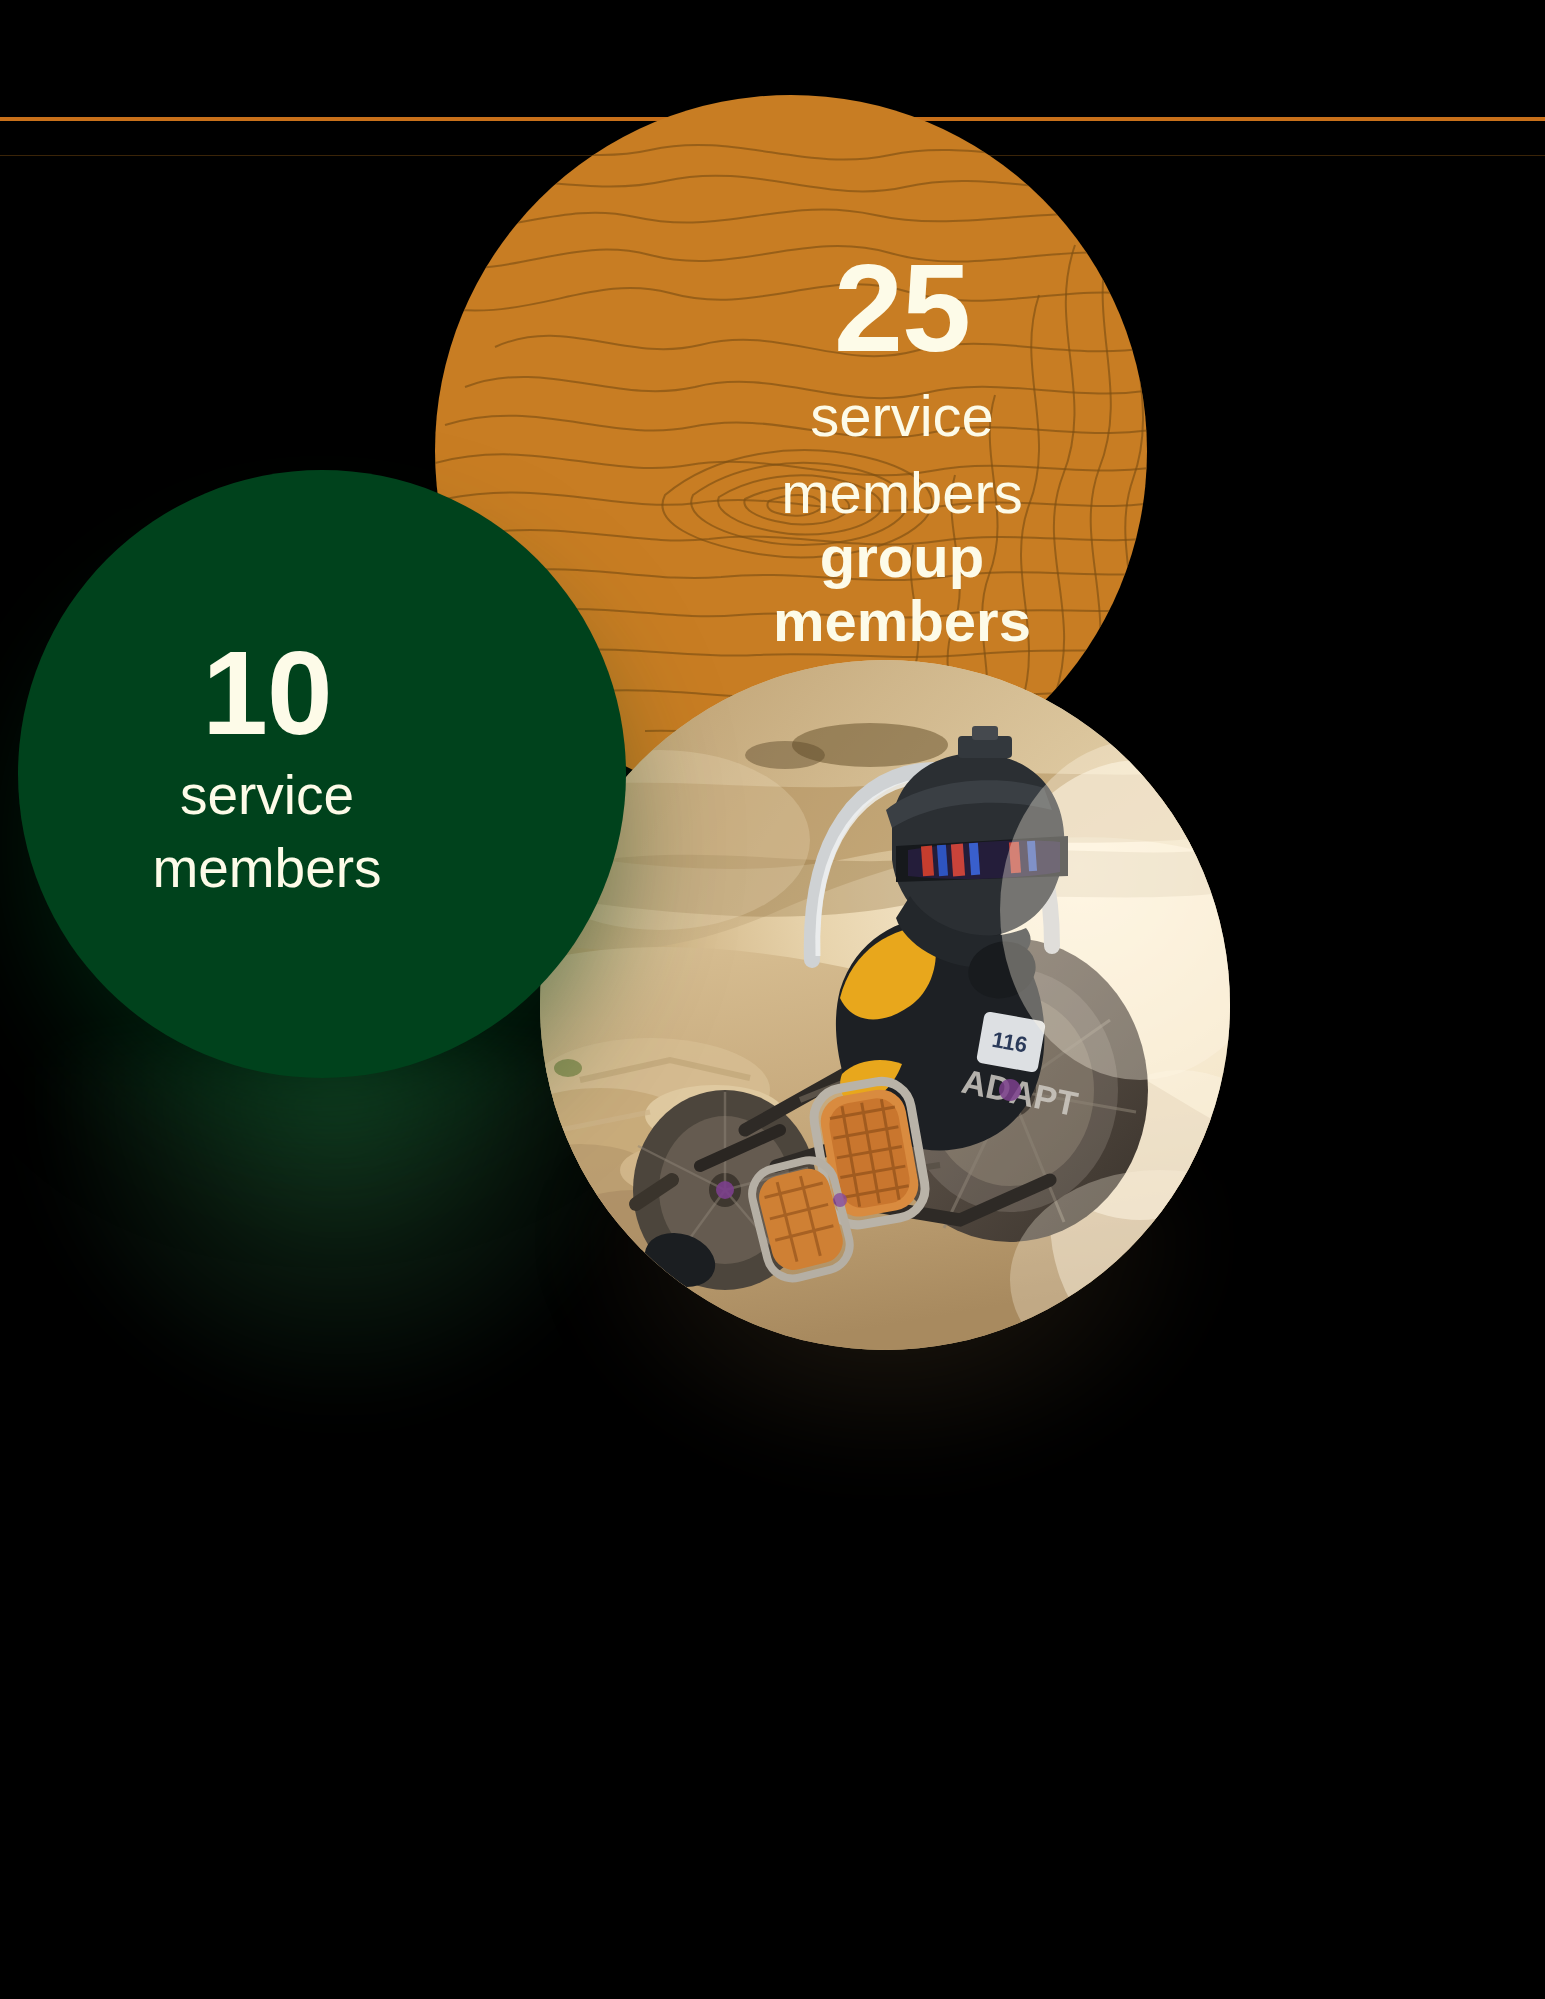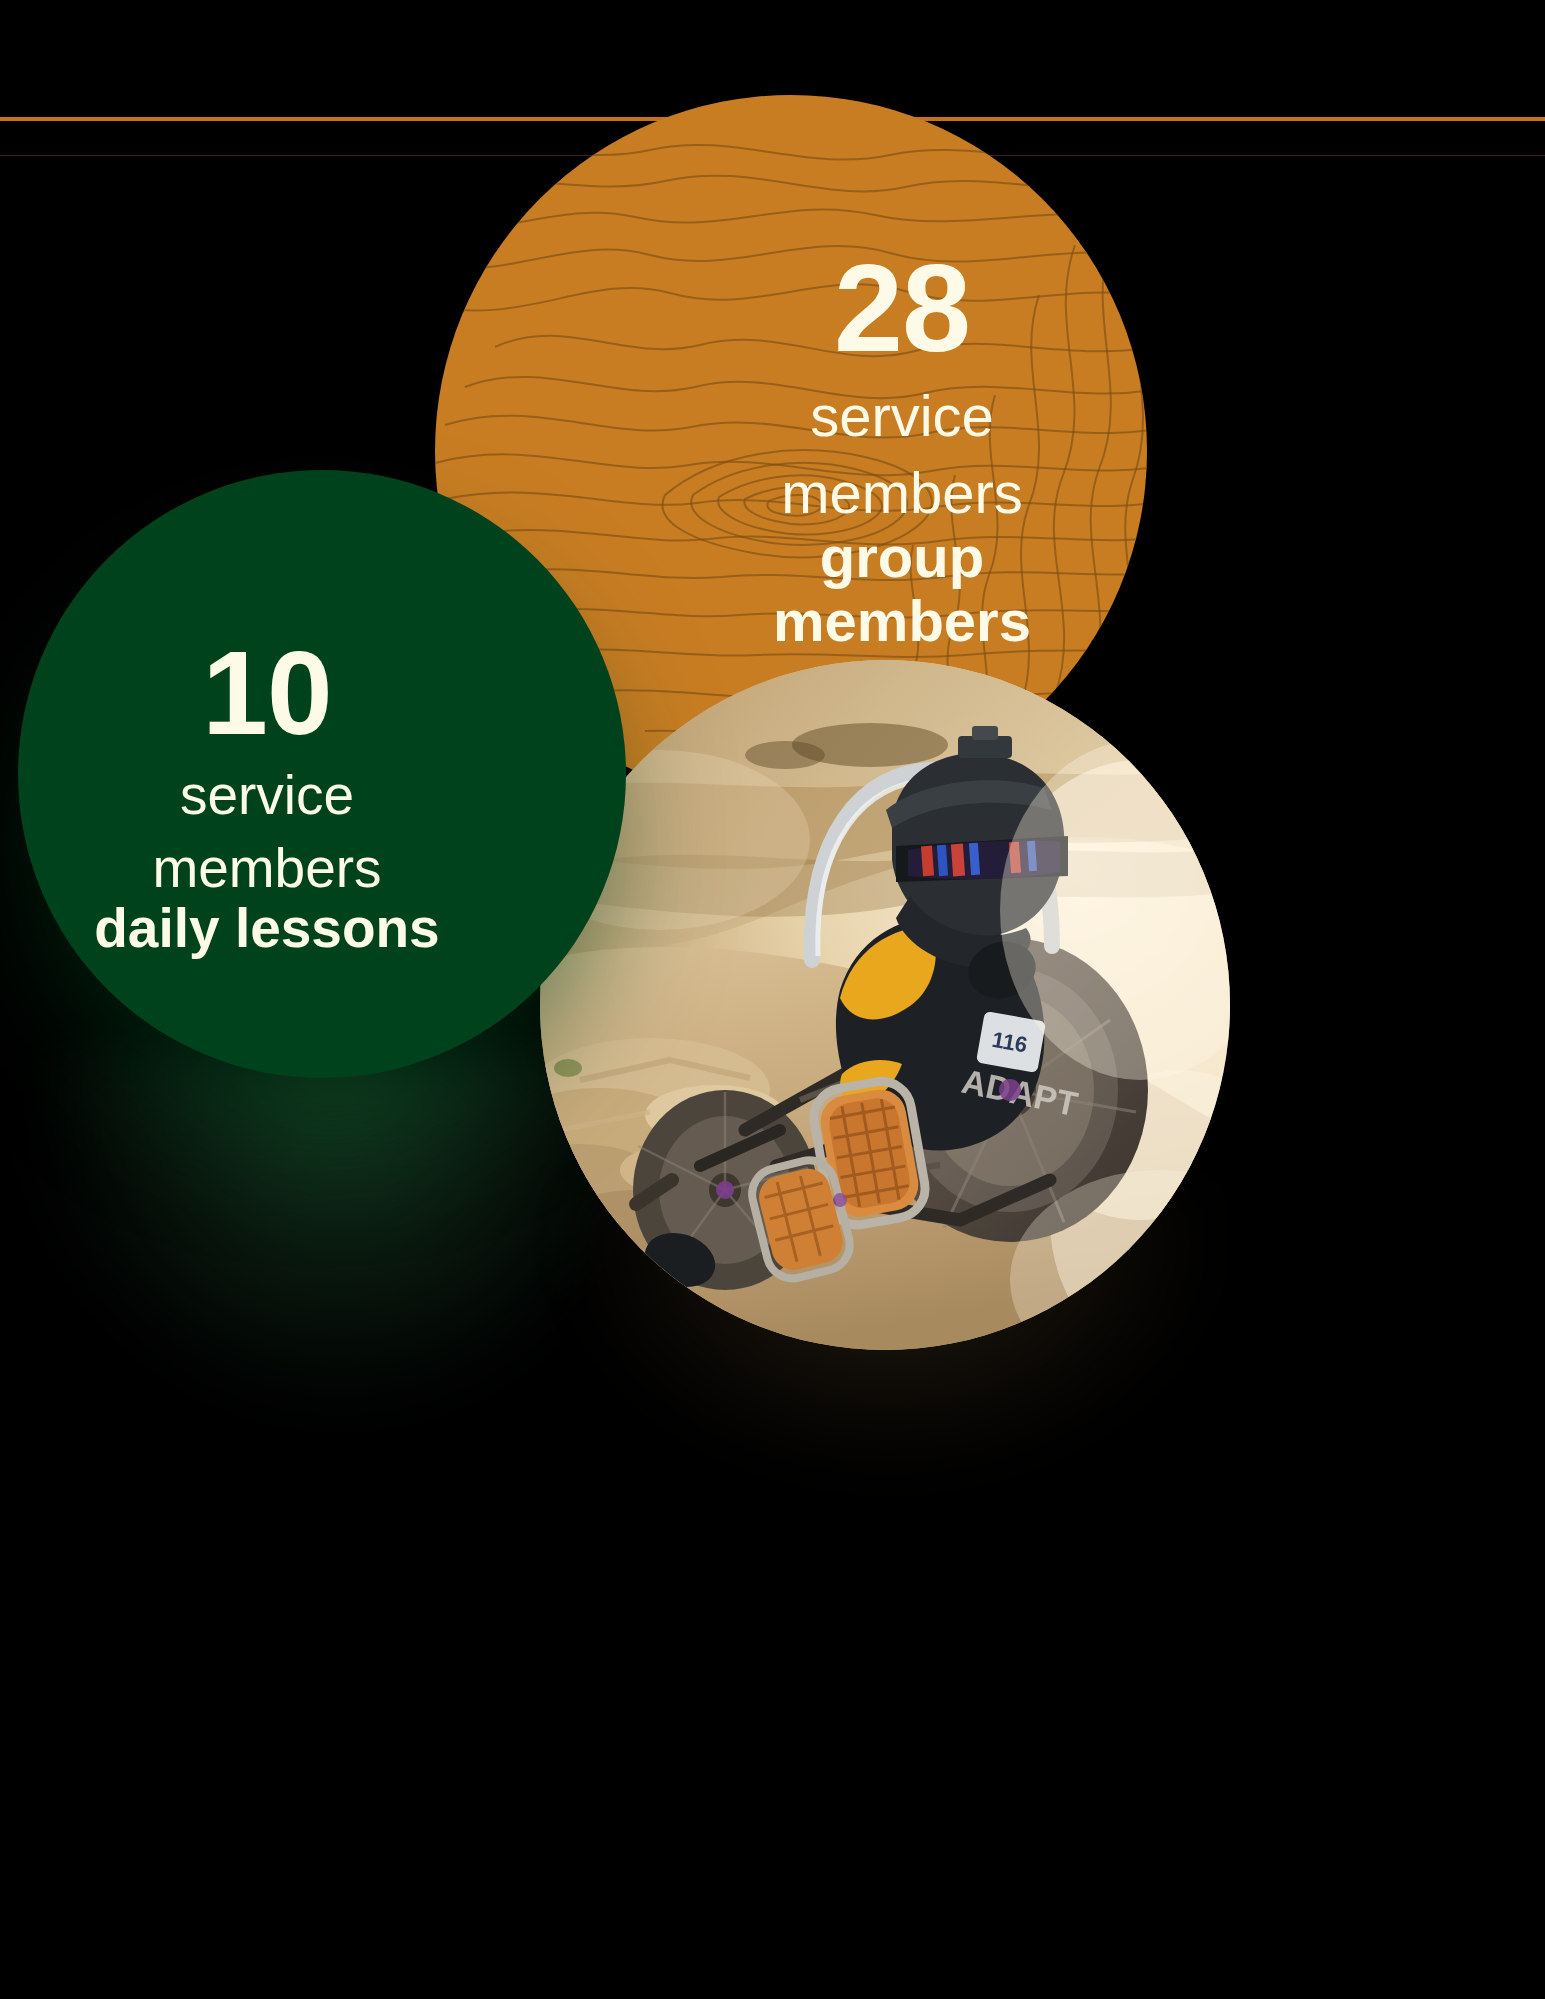--- a/index.html
+++ b/index.html
@@ -103,21 +103,21 @@
         <path d="M676,140 C650,224 696,294 664,374 C638,446 684,514 656,596 C636,652 668,688 656,730"></path>
         <path d="M706,160 C684,240 726,306 698,384 C674,452 716,518 690,598 C672,652 700,686 692,728"></path>
         <path d="M604,200 C580,272 622,338 594,410 C570,476 610,538 586,610 C568,660 596,692 586,730"></path>
         <path d="M560,300 C542,360 578,418 554,480 C534,534 566,586 546,648 C532,692 552,712 546,734"></path>
         <path d="M520,380 C506,430 538,480 518,532 C502,576 528,620 512,670 C500,706 518,722 514,740"></path>
         <path d="M478,450 C468,492 494,534 478,578 C466,614 486,650 474,692 C466,718 478,732 476,744"></path>
       </g>
     </svg>
 
     <div class="orange-text">
-      <div class="num-25">28</div>
+      <div class="num-25">25</div>
       <div class="sub-lines">service</div>
       <div class="sub-lines">members</div>
       <div class="bold-line">group members</div>
     </div>
   </div>
 
   <div class="circle-photo">
     <svg class="photo-svg" viewBox="0 0 690 690">
       <defs>
         <radialGradient id="dust" cx="78%" cy="30%" r="70%">
@@ -288,17 +288,16 @@
       <ellipse cx="120" cy="180" rx="150" ry="90" fill="#f3e3c5" opacity=".25"></ellipse>
       <ellipse cx="620" cy="620" rx="150" ry="110" fill="#fbf2dd" opacity=".30"></ellipse>
     </svg>
   </div>
 
   <div class="circle-green">
     <div class="green-text">
       <div class="num-10">10</div>
       <div class="g-sub">service</div>
       <div class="g-sub">members</div>
-      <div class="g-bold">daily lessons</div>
     </div>
   </div>
 
 </div>
 
 </body></html>

